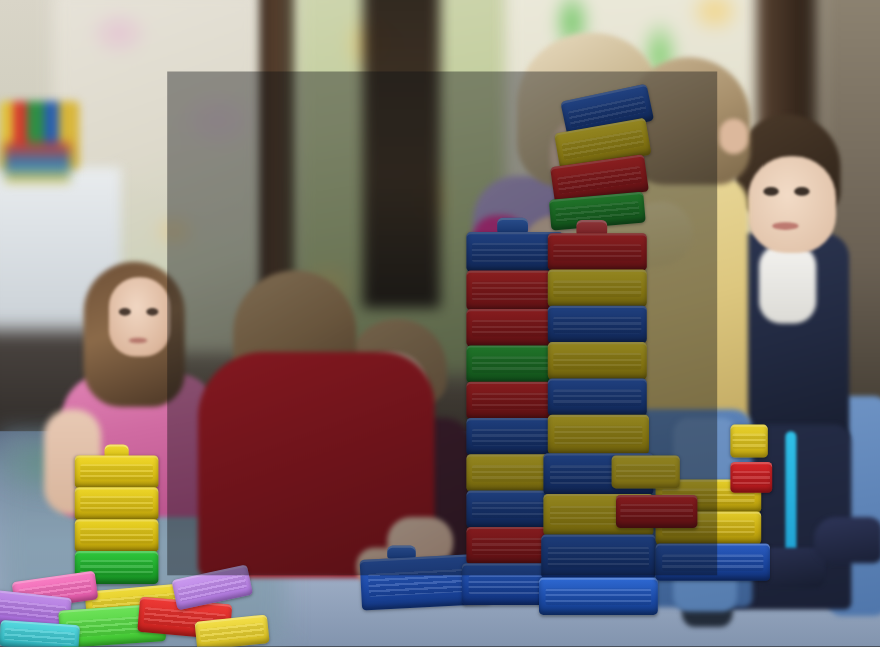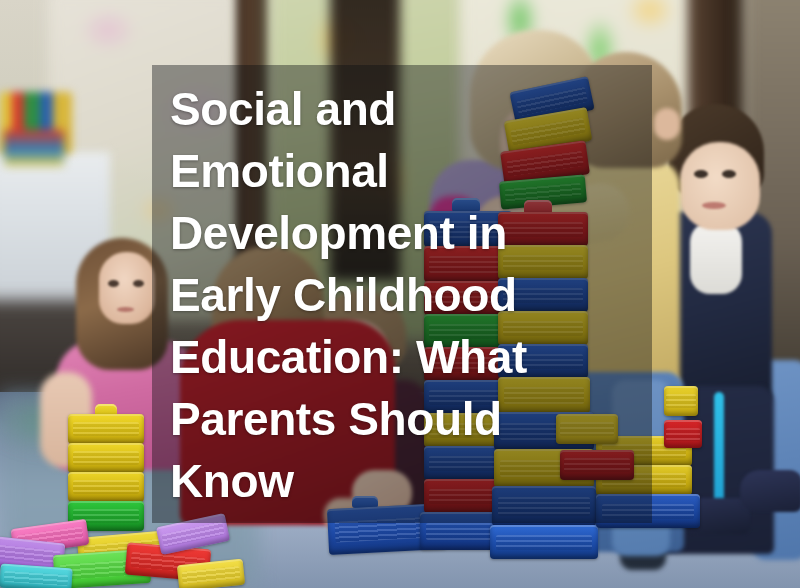--- a/index.html
+++ b/index.html
@@ -515,15 +515,14 @@
     <div class="blk" style="left:560px;top:450px;width:74px;height:30px;background:linear-gradient(180deg,#d42628,#ad171a 60%,#891114);"></div>
     <div class="blk" style="left:596px;top:494px;width:104px;height:34px;background:linear-gradient(180deg,#2b5dc2,#19439a 60%,#113076);"></div>
     <div class="blk" style="left:556px;top:414px;width:62px;height:30px;background:linear-gradient(180deg,#e6cf2c,#c9ad12);"></div>
 
     <div class="blk" style="left:664px;top:420px;width:38px;height:28px;background:linear-gradient(180deg,#d52528,#a9161a);"></div>
     <div class="blk" style="left:664px;top:386px;width:34px;height:30px;background:linear-gradient(180deg,#e8d12c,#c5a910);"></div>
   </div>
 
   <div class="overlay"></div>
 
-  <h1 class="headline">Social and Emotional Development in Early Childhood Education: What Parents Should Know</h1>
 
 </div>
 
 </body></html>

